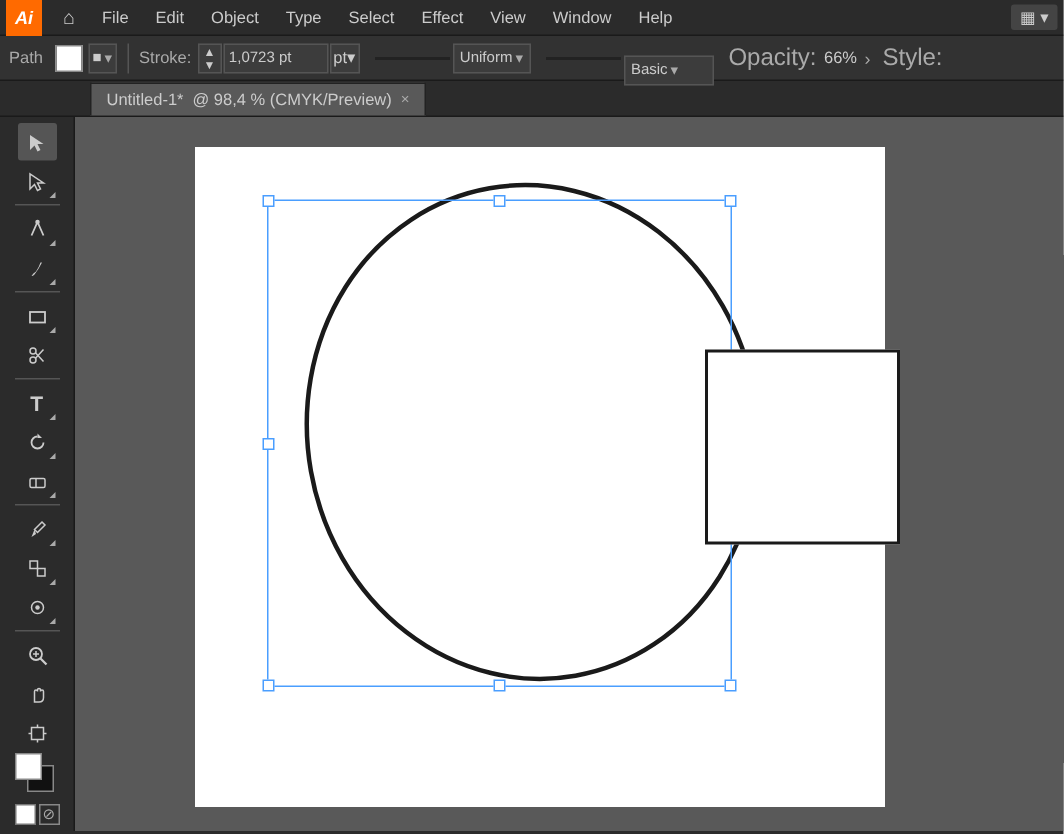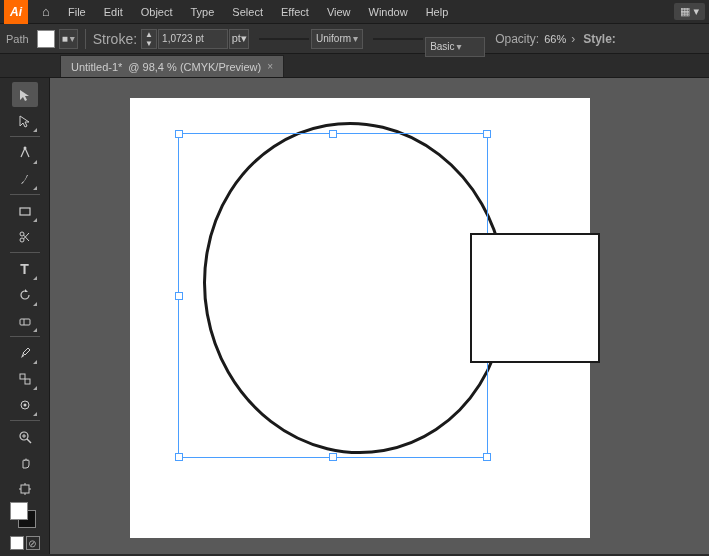--- a/index.html
+++ b/index.html
@@ -71,21 +71,21 @@
       height: 20px;
       background: #3c3c3c;
       border: 1px solid #555;
       color: #ccc;
       font-size: 10px;
       padding: 0 2px;
       cursor: pointer;
       display: flex; align-items: center; gap: 2px;
     }
     .toolbar-sep { width: 1px; height: 20px; background: #555; margin: 0 3px; }
-    .stroke-label { color: #aaa; font-size: 14px; }
+    .stroke-label { color: #aaa; font-size: 11px; }
     .stroke-value {
       height: 20px; width: 70px;
       background: #3c3c3c; border: 1px solid #555;
       color: #ccc; font-size: 10px; padding: 0 3px;
       display: flex; align-items: center;
     }
     .uniform-dropdown {
       height: 20px;
       background: #3c3c3c;
       border: 1px solid #555;
@@ -95,23 +95,23 @@
       display: flex; align-items: center; gap: 2px;
       cursor: pointer;
     }
     .basic-dropdown {
       height: 20px; min-width: 60px;
       background: #3c3c3c;
       border: 1px solid #555;
       color: #ccc; font-size: 10px; padding: 0 4px;
       display: flex; align-items: center; gap: 2px; cursor: pointer; margin-top: 16px;
     }
-    .opacity-label { color: #aaa; font-size: 12px; text-align: center; }
+    .opacity-label { color: #aaa; font-size: 16px; text-align: center; }
     .opacity-value { color: #ccc; font-size: 11px; margin: 0 2px; }
-    .style-label { color: #aaa; font-size: 12px; font-weight: bold; }
+    .style-label { color: #aaa; font-size: 16px; }
 
     
     .tabbar {
       height: 24px;
       background: #2b2b2b;
       display: flex;
       align-items: flex-end;
       padding-left: 60px;
       border-bottom: 1px solid #1a1a1a;
     }

